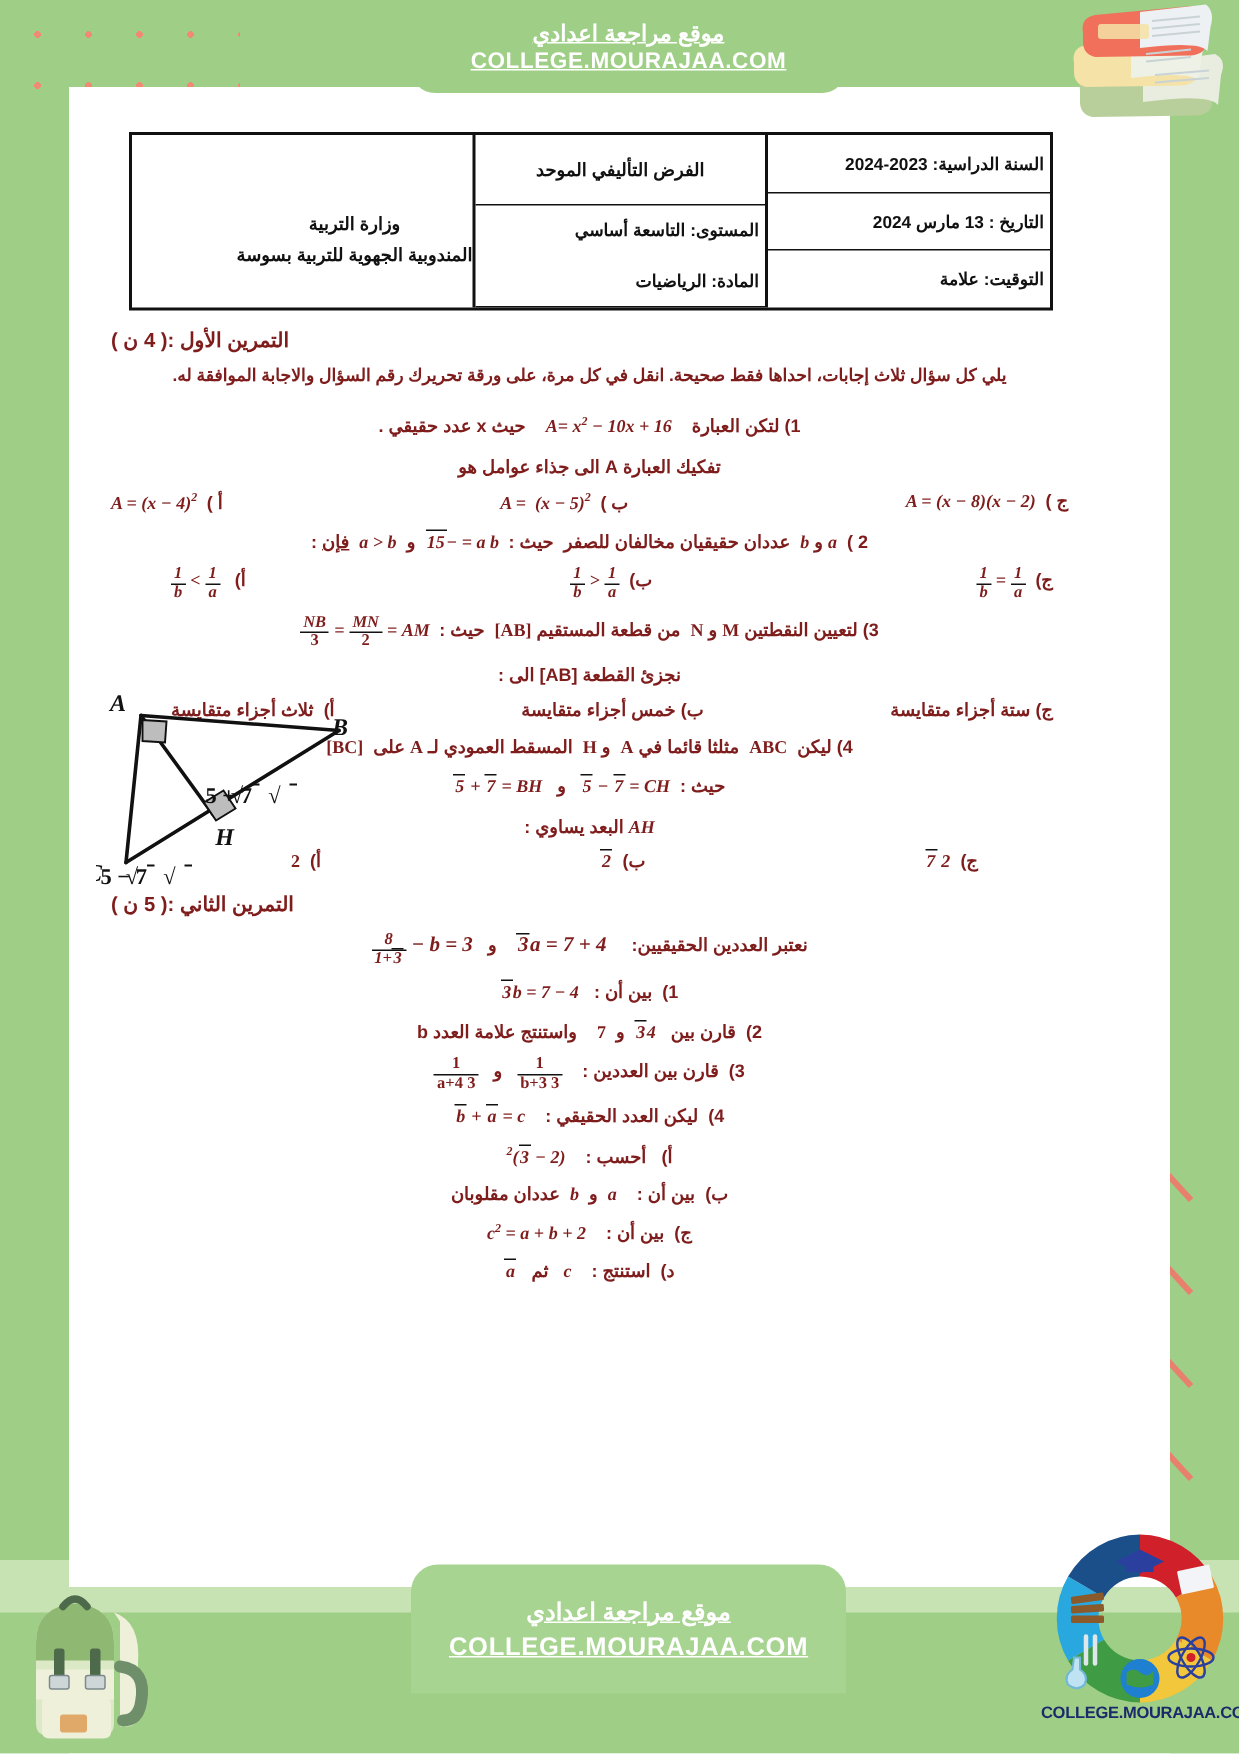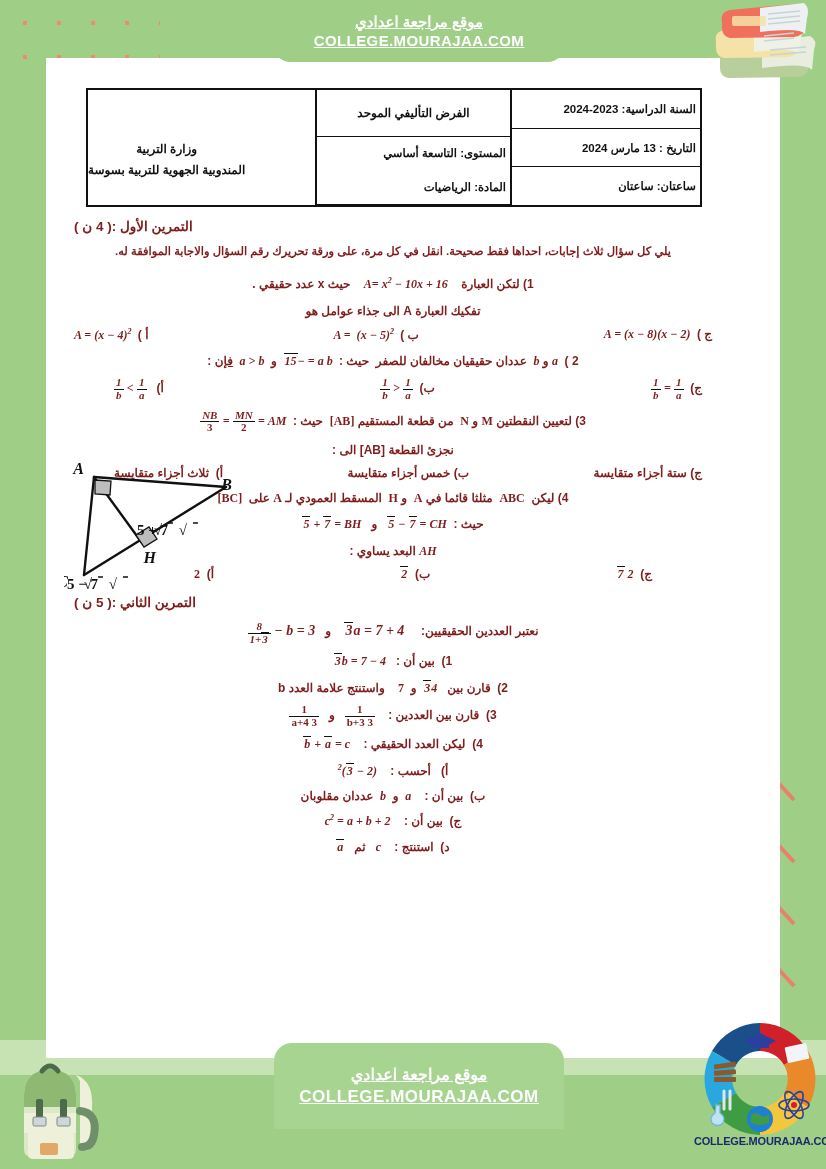--- a/index.html
+++ b/index.html
@@ -59,21 +59,21 @@
 
   
   #hdr-table{
     position:absolute;left:40px;top:30px;width:612px;height:115px;
     border:2px solid #111;display:flex;flex-direction:row;
     background:#fff;
   }
   .hcell{box-sizing:border-box;display:flex;flex-direction:column;}
   #hc-year{width:190px;border-left:2px solid #111;}
   #hc-mid{width:195px;border-left:2px solid #111;}
-  #hc-min{flex:1;display:flex;align-items:flex-end;justify-content:center;margin-top:24px;}
+  #hc-min{flex:1;display:flex;align-items:flex-start;justify-content:center;margin-top:24px;}
   .hrow{flex:1;display:flex;align-items:center;justify-content:flex-start;padding:0 4px;
         font-size:11.5px;font-weight:bold;color:#111;}
   .hrow.brd{border-bottom:1.5px solid #111;}
   #hc-mid .title{flex:1.35;display:flex;align-items:center;justify-content:center;
         font-size:12px;font-weight:bold;color:#111;border-bottom:1.5px solid #111;}
   #hc-min .mintxt{text-align:center;font-size:12px;font-weight:bold;color:#111;line-height:1.75;}
 
   
   #content{position:absolute;left:28px;top:160px;width:638px;color:#7f1d1d;}
   .ex-title{font-size:13.5px;font-weight:bold;text-decoration:underline;text-align:left;
@@ -241,21 +241,21 @@
       <text class="cap" x="2" y="128" font-family="Liberation Sans, sans-serif" font-size="11" font-weight="bold" fill="#1b2a6b">COLLEGE.MOURAJAA.COM</text>
     </svg>
   </div>
 
   <div id="sheet">
 
     <div id="hdr-table">
       <div class="hcell" id="hc-year">
         <div class="hrow brd">السنة الدراسية: 2023-2024</div>
         <div class="hrow brd">التاريخ : 13 مارس 2024</div>
-        <div class="hrow">ساعتان: ساعتان</div>
+        <div class="hrow">التوقيت: علامة</div>
       </div>
       <div class="hcell" id="hc-mid">
         <div class="title">الفرض التأليفي الموحد</div>
         <div class="hrow">المستوى: التاسعة أساسي</div>
         <div class="hrow brd">المادة: الرياضيات</div>
       </div>
       <div class="hcell" id="hc-min">
         <div class="mintxt">
           <div>وزارة التربية</div>
           <div>المندوبية الجهوية للتربية بسوسة</div>

